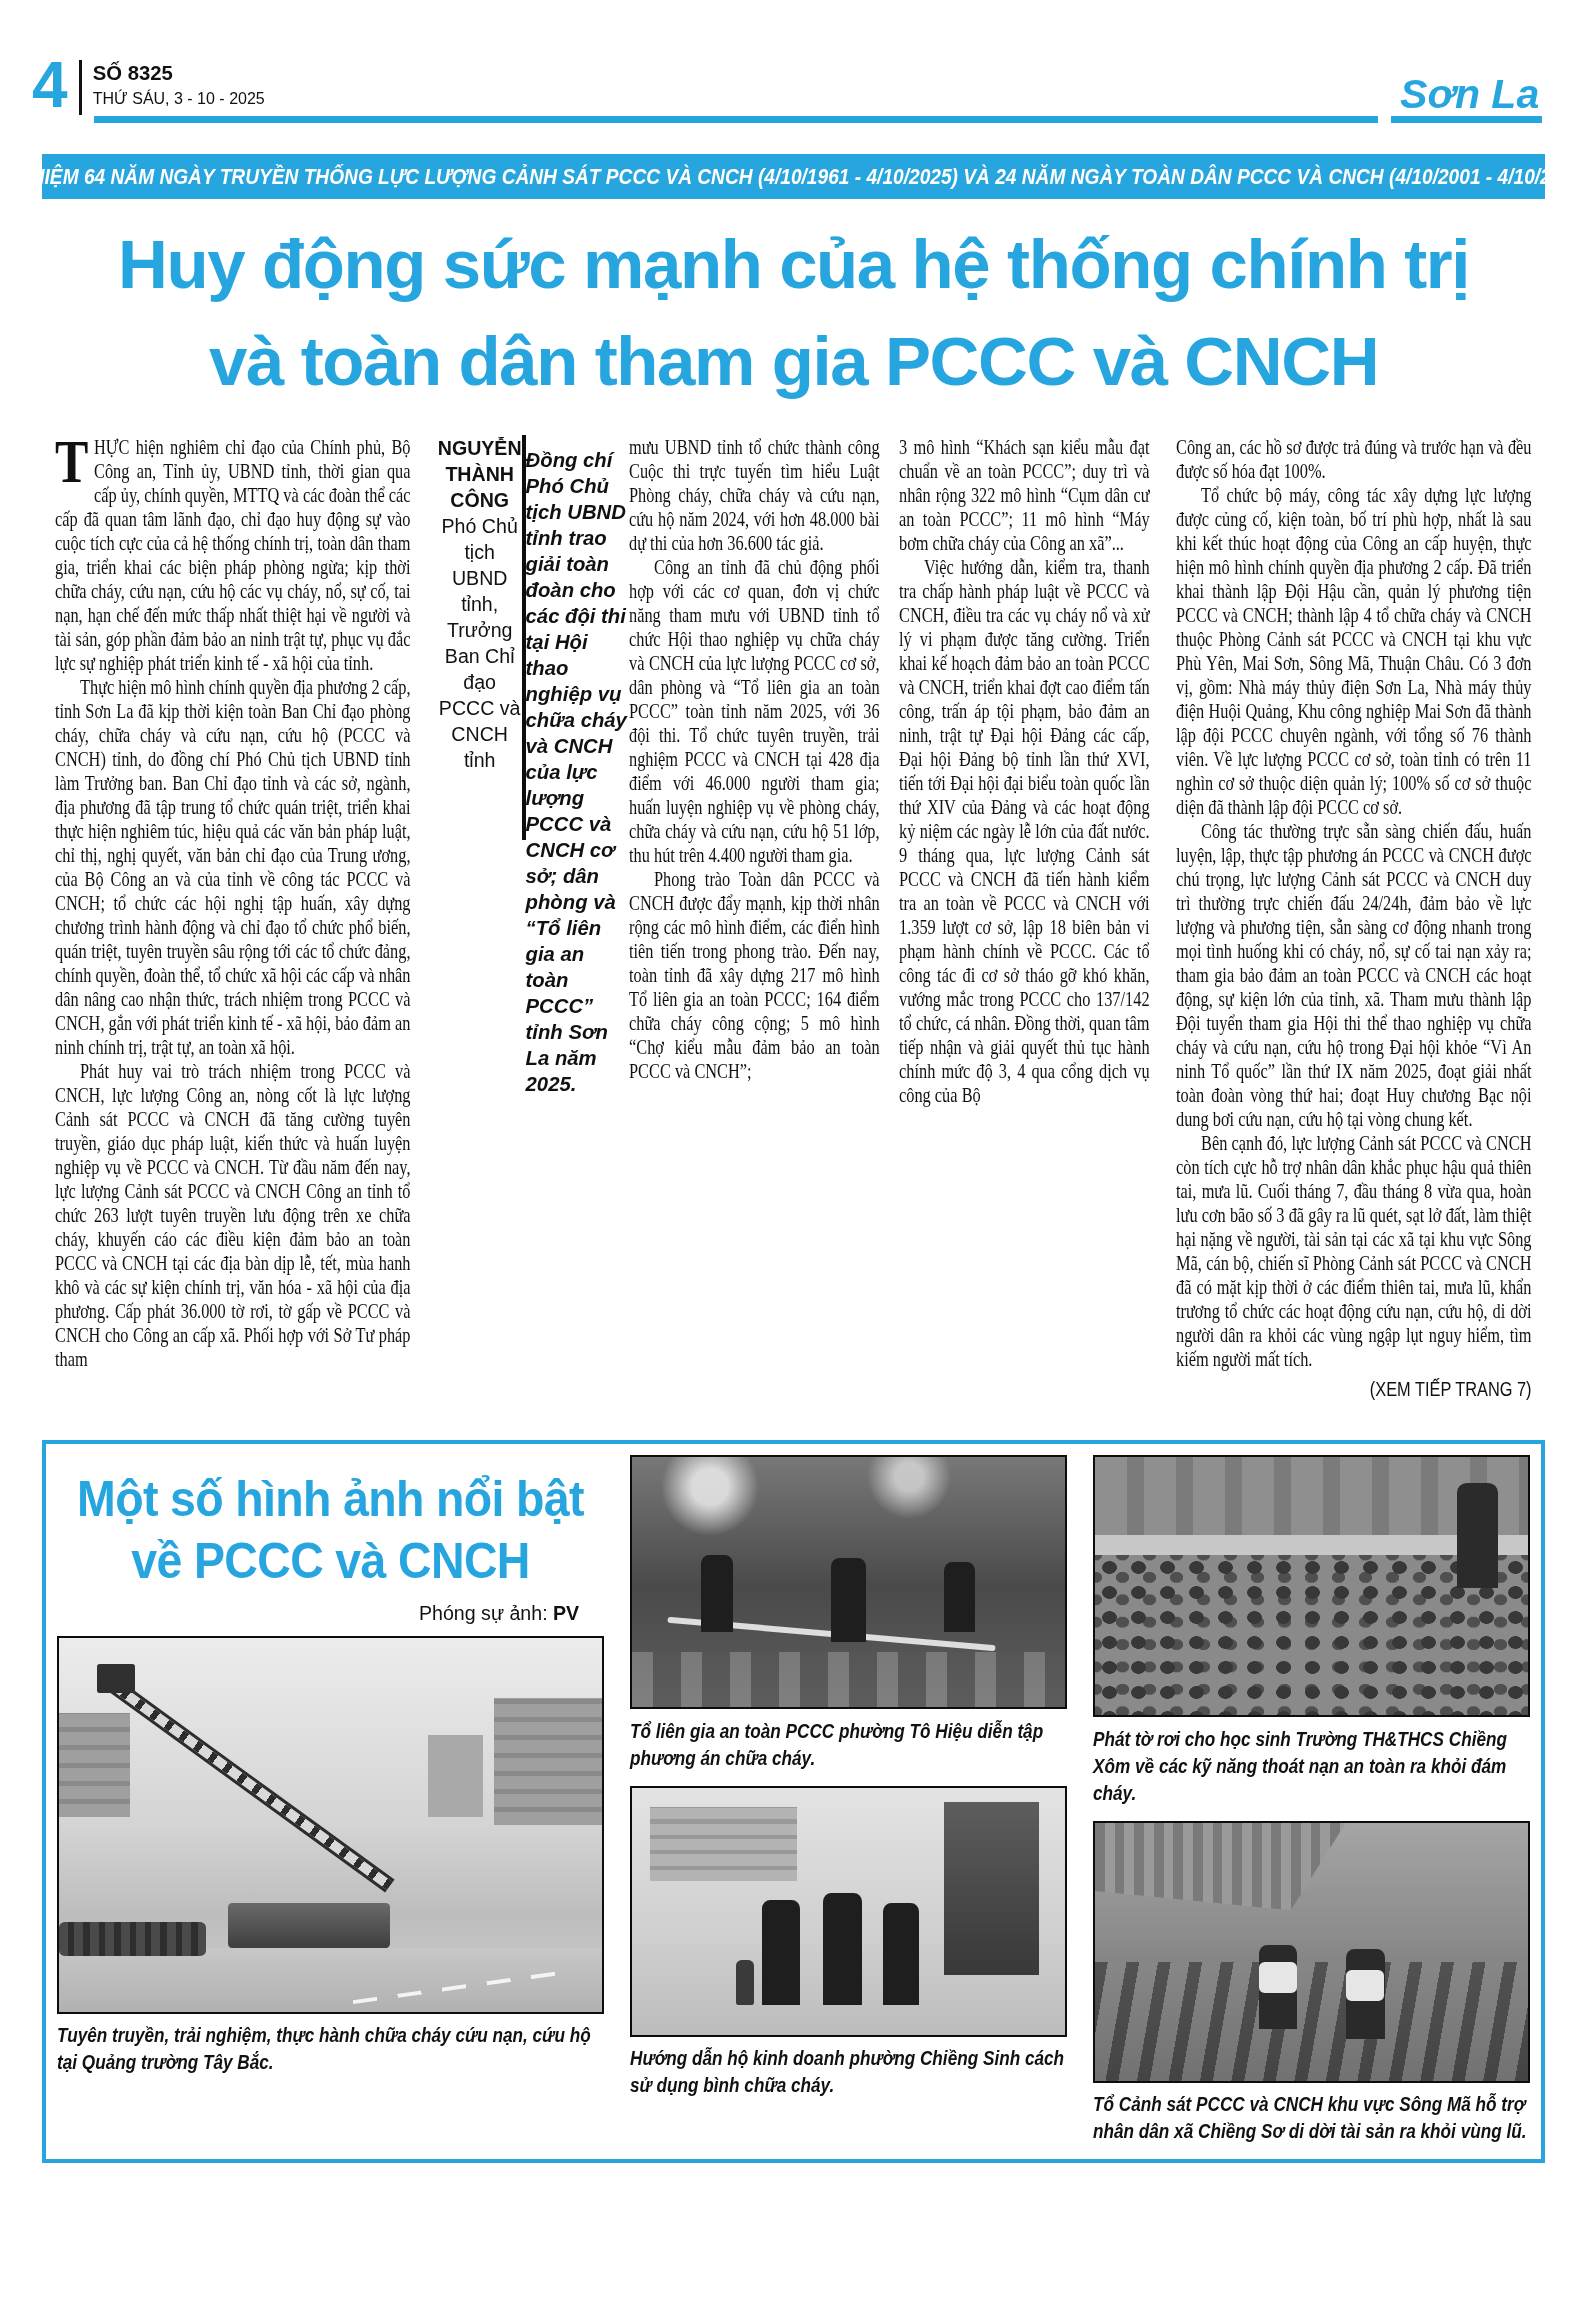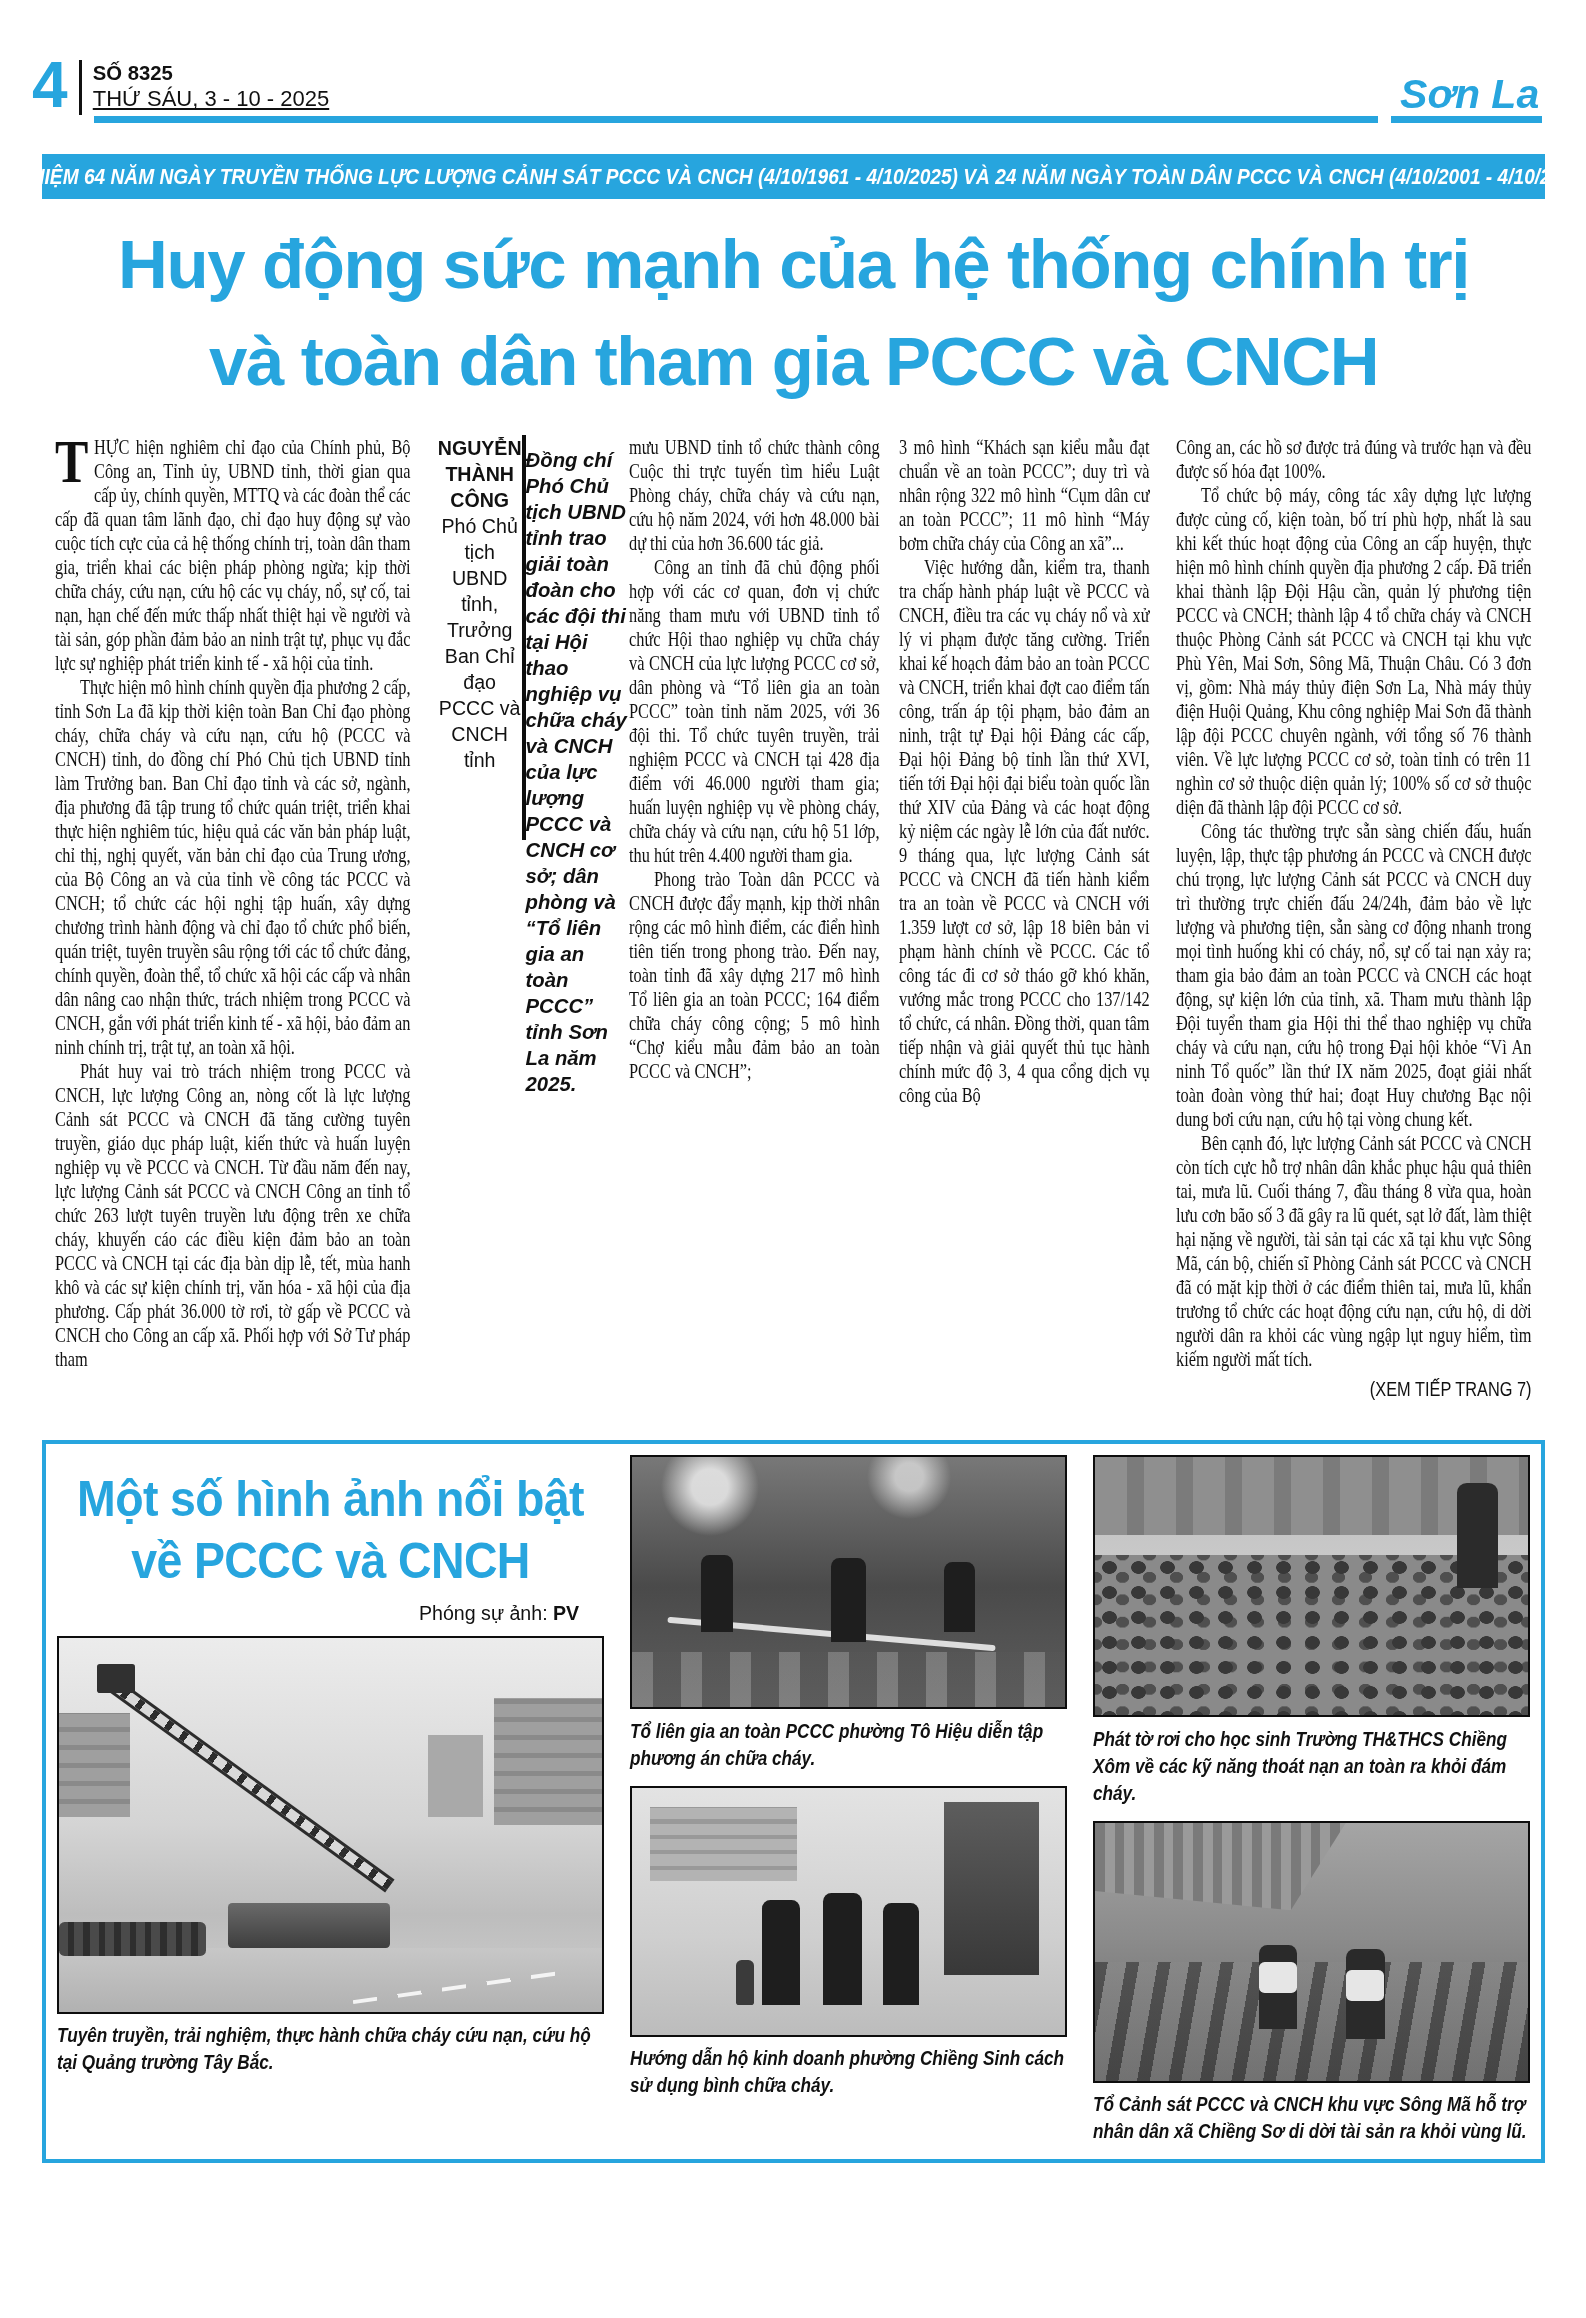--- a/index.html
+++ b/index.html
@@ -5,21 +5,21 @@
   html,body{margin:0;padding:0;background:#888;}
   .page{width:1587px;height:2319px;background:#fff;position:relative;overflow:hidden;
         font-family:"Liberation Serif",serif;color:#111;}
   
   .masthead{margin:60px 45px 0 32px;display:flex;justify-content:space-between;align-items:flex-end;}
   .mh-left{display:flex;align-items:flex-start;gap:11.2px;}
   .page-num{font-family:"Liberation Sans",sans-serif;font-weight:bold;font-size:64px;line-height:50px;color:#27a5de;}
   .mh-divider{width:2.8px;height:55px;background:#111;}
   .mh-issue{padding-top:1.4px;}
   .issue{font-family:"Liberation Sans",sans-serif;font-weight:bold;font-size:20.3px;line-height:24px;}
-  .date{font-family:"Liberation Sans",sans-serif;font-size:22px;line-height:28px;text-decoration:underline;}
+  .date{font-family:"Liberation Sans",sans-serif;font-size:16px;line-height:28px;}
   .paper-name{font-family:"Liberation Sans",sans-serif;font-weight:bold;font-style:italic;font-size:41px;line-height:41px;color:#27a5de;padding-right:2.8px;}
   .mh-rule{display:flex;gap:12.6px;margin:1.4px 45px 0 94px;}
   .rule-long{flex:1;height:7px;background:#27a5de;}
   .rule-short{width:151px;height:7px;background:#27a5de;}
   
   .banner{margin:31px 42px 0;height:45px;background:#27a5de;display:flex;align-items:center;justify-content:center;overflow:hidden;}
   .banner span{font-family:"Liberation Sans",sans-serif;font-weight:bold;font-style:italic;font-size:22px;color:#fff;white-space:nowrap;transform:scaleX(.87);}
   
   .headline{margin:17px 55px 0;text-align:center;font-family:"Liberation Sans",sans-serif;font-weight:bold;color:#27a5de;letter-spacing:-1.4px;}
   .hl-line{display:block;font-size:69px;line-height:97px;}

